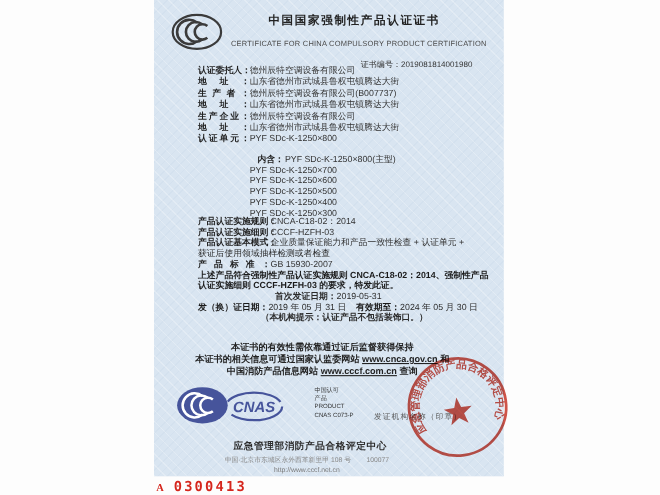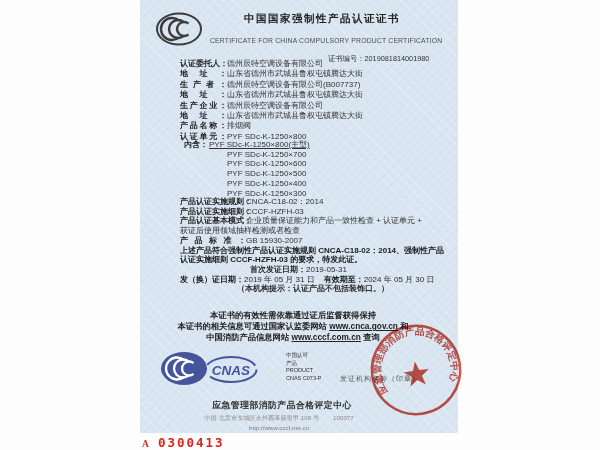--- a/index.html
+++ b/index.html
@@ -9,21 +9,21 @@
         background-image:repeating-linear-gradient(45deg,rgba(255,255,255,.25) 0 1px,transparent 1px 7px),
                          repeating-linear-gradient(-45deg,rgba(150,178,208,.08) 0 1px,transparent 1px 6px);}
   .ccc-outline{position:absolute;left:15px;top:12px;width:48px;height:34px;}
   .title{position:absolute;left:104px;top:12px;font-size:10.5px;font-weight:bold;letter-spacing:1.5px;color:#222;white-space:nowrap;}
   .subtitle{position:absolute;left:70px;top:37px;font-size:6.8px;letter-spacing:.2px;color:#4c4c4c;white-space:nowrap;}
   .certno{position:absolute;left:188px;top:54px;font-size:7.3px;color:#333;white-space:nowrap;}
   .fields{position:absolute;left:40px;top:59px;font-size:8px;line-height:10.4px;white-space:nowrap;}
   .flabel{display:inline-block;width:47px;font-weight:bold;text-align:justify;text-align-last:justify;text-justify:inter-character;color:#1e1e1e;}
   .fval{color:#333;margin-top:20px;}
   .contains{position:absolute;left:0;top:140px;font-size:8px;line-height:9.7px;white-space:nowrap;color:#333;}
-  .c-first{padding-left:44px;text-decoration:underline;}
+  .c-first{padding-left:94px;}
   .clabel{display:inline-block;width:25px;font-weight:bold;color:#1e1e1e;}
   .c-cont{padding-left:87px;}
   .rules{position:absolute;left:40px;top:197px;font-size:8px;line-height:9.7px;white-space:nowrap;}
   .rlabel{display:inline-block;width:66px;font-weight:bold;text-align:justify;text-align-last:justify;text-justify:inter-character;color:#1e1e1e;}
   .bold-line{font-weight:bold;color:#1a1a1a;}
   .first-issue{padding-left:70px;font-weight:bold;}
   .remark{padding-left:57px;font-weight:bold;}
   .gap8{display:inline-block;width:9px;}
   .notice{position:absolute;left:0;top:310px;width:306px;text-align:center;font-size:8.3px;font-weight:bold;line-height:11px;color:#222;}
   .notice .url{text-decoration:underline;font-weight:bold;}
@@ -62,21 +62,20 @@
       <span>证书编号：</span><span>2019081814001980</span>
     </div>
 
     <div class="fields">
       <div class="line"><span class="flabel">认证委托人：</span><span class="fval">德州辰特空调设备有限公司</span></div>
       <div class="line"><span class="flabel">地址：</span><span class="fval">山东省德州市武城县鲁权屯镇腾达大街</span></div>
       <div class="line"><span class="flabel">生产者：</span><span class="fval">德州辰特空调设备有限公司(B007737)</span></div>
       <div class="line"><span class="flabel">地址：</span><span class="fval">山东省德州市武城县鲁权屯镇腾达大街</span></div>
       <div class="line"><span class="flabel">生产企业：</span><span class="fval">德州辰特空调设备有限公司</span></div>
       <div class="line"><span class="flabel">地址：</span><span class="fval">山东省德州市武城县鲁权屯镇腾达大街</span></div>
-      <div class="line"><span class="flabel">产品名称：</span><span class="fval">排烟阀</span></div>
       <div class="line"><span class="flabel">认证单元：</span><span class="fval">PYF SDc-K-1250×800</span></div>
     </div>
 
     <div class="contains">
       <div class="c-first"><span class="clabel">内含：</span><span>PYF SDc-K-1250×800(主型)</span></div>
       <div class="c-cont">PYF SDc-K-1250×700</div>
       <div class="c-cont">PYF SDc-K-1250×600</div>
       <div class="c-cont">PYF SDc-K-1250×500</div>
       <div class="c-cont">PYF SDc-K-1250×400</div>
       <div class="c-cont">PYF SDc-K-1250×300</div>

